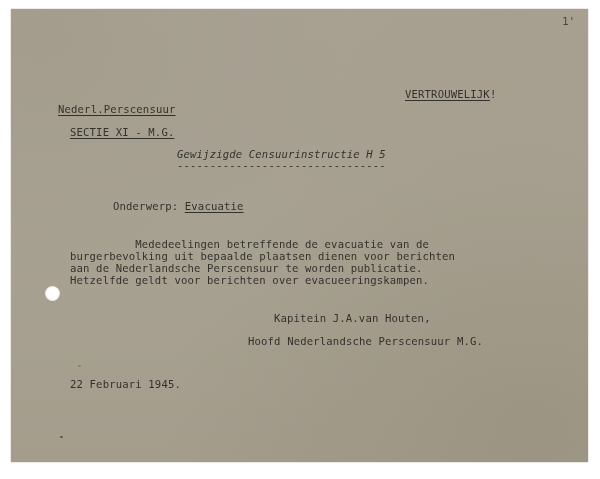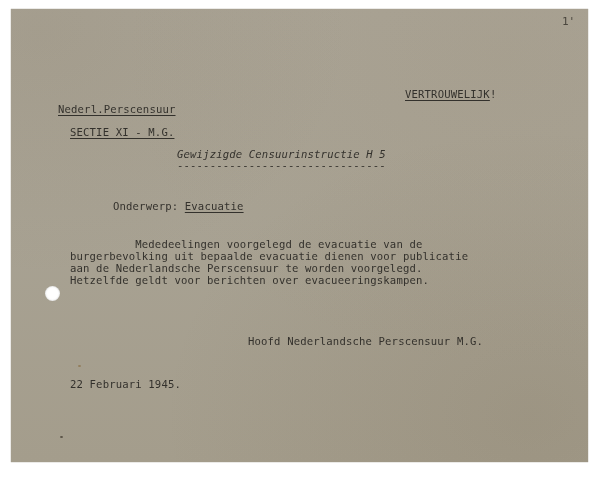--- a/index.html
+++ b/index.html
@@ -79,25 +79,26 @@
   <span class="t u" style="left:59px; top:70px;margin-top:47px;">SECTIE XI - M.G.</span>
   <span class="t u" style="left:47px; top:94px;">Nederl.Perscensuur</span>
 
   <span class="t" style="left:394px; top:79px;"><span class="u">VERTROUWELIJK</span><span>!</span></span>
 
   <span class="t" style="left:166px; top:139px;font-style:italic;">Gewijzigde Censuurinstructie H 5</span>
   <span class="t" style="left:166px; top:150px;">--------------------------------</span>
 
   <span class="t" style="left:59px; top:191px;margin-left:43px;"><span>Onderwerp:</span> <span class="u">Evacuatie</span></span>
 
-  <span class="t" style="left:59px; top:229px;">          Mededeelingen voorgelegd de evacuatie van de</span>
-  <span class="t" style="left:59px; top:241px;">burgerbevolking uit bepaalde evacuatie dienen voor publicatie</span>
-  <span class="t" style="left:59px; top:253px;">aan de Nederlandsche Perscensuur te worden voorgelegd.</span>
+  <span class="t" style="left:59px; top:229px;">          Mededeelingen betreffende de evacuatie van de</span>
+  <span class="t" style="left:59px; top:241px;">burgerbevolking uit bepaalde plaatsen dienen voor berichten</span>
+  <span class="t" style="left:59px; top:253px;">aan de Nederlandsche Perscensuur te worden publicatie.</span>
   <span class="t" style="left:59px; top:265px;text-align:center;">Hetzelfde geldt voor berichten over evacueeringskampen.</span>
 
+  <span class="t" style="left:263px; top:303px;">Kapitein J.A.van Houten,</span>
   <span class="t" style="left:229px; top:326px;margin-left:8px;">Hoofd Nederlandsche Perscensuur M.G.</span>
 
   <span class="t" style="left:59px; top:369px;">22 Februari 1945.</span>
 
   <div class="punch-hole"></div>
   <div class="stain" style="left:67px; top:356px;"></div>
   <div class="stain" style="left:49px; top:427px; background:#3a342a; width:3px; height:2px;"></div>
 </div>
 
 </body></html>

